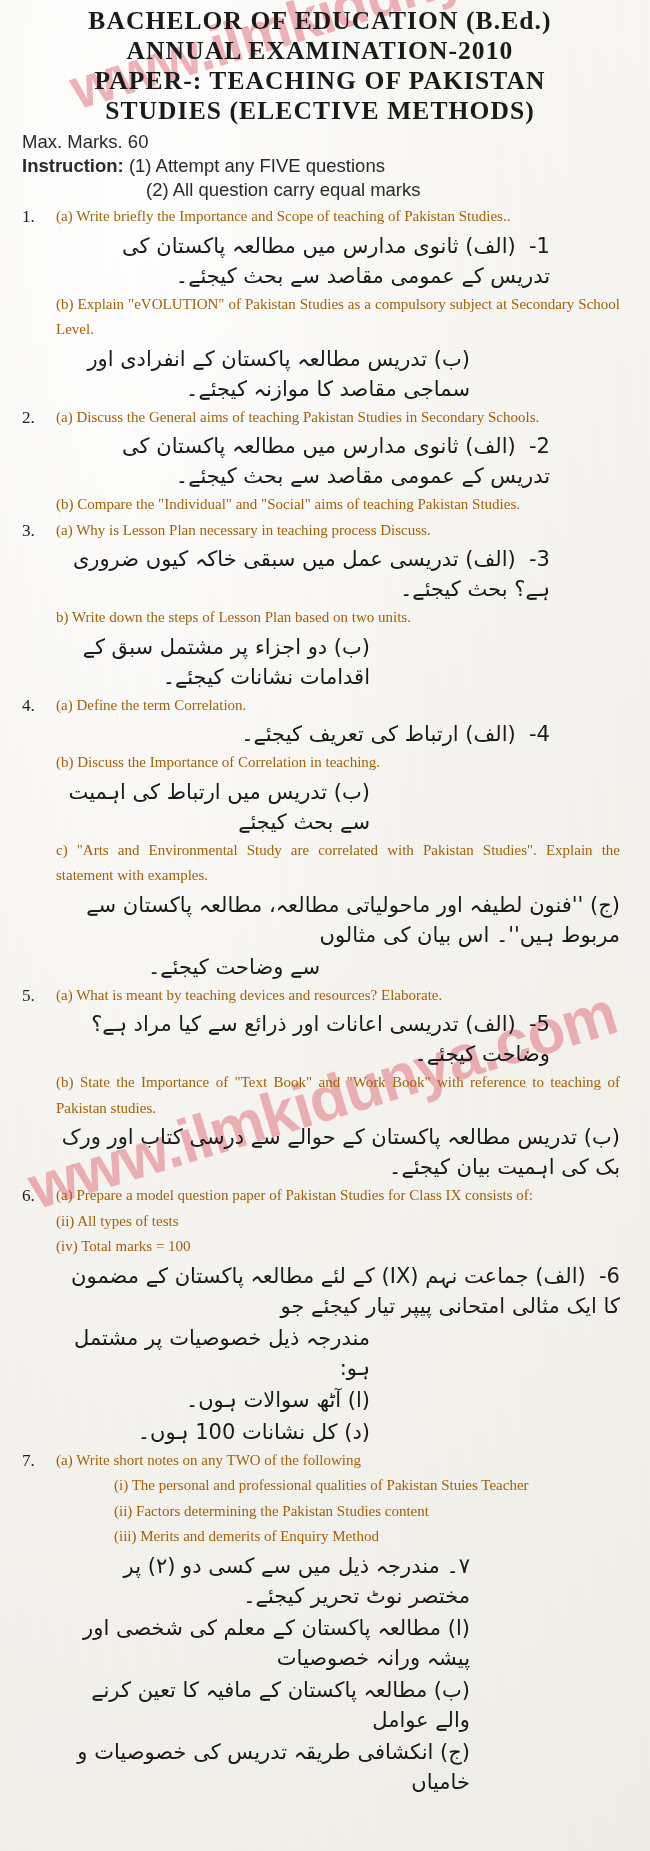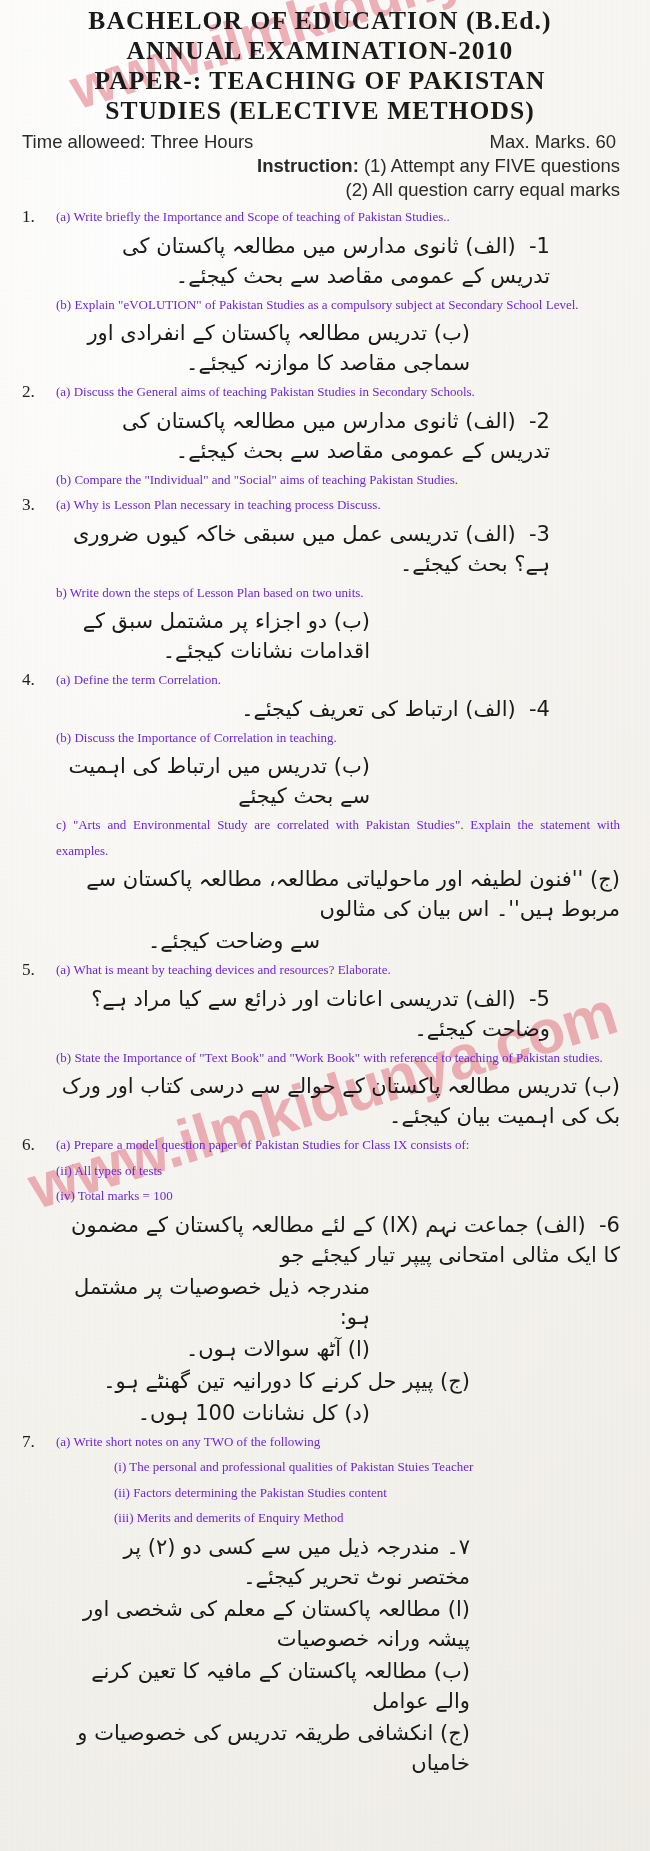--- a/index.html
+++ b/index.html
@@ -93,44 +93,44 @@
   }
 
   .instr-block {
     font-family: "Liberation Sans", "DejaVu Sans", sans-serif;
     font-size: 18.5px;
     line-height: 24px;
     color: #2a2a2a;
     padding: 0 0 2px 2px;
   }
   .instr-label { font-weight: 700; }
-  .instr-row { display: block; white-space: nowrap; text-align: right; }
+  .instr-row { display: block; white-space: nowrap; }
   .instr-row-2 { padding-left: 124px; }
 
   
   .q {
     display: flex;
     align-items: flex-start;
     font-size: 17.2px;
     line-height: 25.5px;
   }
   .q-num {
     width: 34px;
     flex: 0 0 34px;
     text-align: left;
     padding-left: 2px;
   }
   .q-body { flex: 1 1 auto; }
 
   .eng {
     font-family: "Liberation Serif", "DejaVu Serif", serif;
-    font-size: 13px;
+    font-size: 15px;
     line-height: 25.5px;
     text-align: justify;
-    color: #6d28d9;
+    color: #a16207;
   }
   .indent-b { padding-left: 58px; }
 
   
   .urdu {
     direction: rtl;
     text-align: right;
     font-family: "DejaVu Sans", sans-serif;
     font-size: 21px;
     line-height: 30px;
@@ -160,21 +160,20 @@
 <div class="content">
 
   <div class="title-block">
     <div class="title-line">BACHELOR OF EDUCATION (B.Ed.)</div>
     <div class="title-line">ANNUAL EXAMINATION-2010</div>
     <div class="title-line">PAPER-: TEACHING OF PAKISTAN</div>
     <div class="title-line">STUDIES (ELECTIVE METHODS)</div>
   </div>
 
   <div class="meta-row">
-    <span>Time alloweed: Three Hours</span>
     <span>Max. Marks. 60</span>
   </div>
 
   <div class="instr-block">
     <div class="instr-row">
       <span class="instr-label">Instruction:</span>
       <span>(1) Attempt any FIVE questions</span>
     </div>
     <div class="instr-row instr-row-2">
       <span>(2) All question carry equal marks</span>
@@ -231,21 +230,20 @@
       </div>
       <div class="q">
         <div class="q-num">6.</div>
         <div class="q-body">
           <div class="eng">(a) Prepare a model question paper of Pakistan Studies for Class IX consists of:</div>
           <div class="eng">(ii) All types of tests</div>
           <div class="eng">(iv) Total marks = 100</div>
           <div class="urdu wide"><span class="urdu-num">-6</span><span>&nbsp;&nbsp;(الف)   جماعت نہم (IX) کے لئے مطالعہ پاکستان کے مضمون کا ایک مثالی امتحانی پیپر تیار کیجئے جو</span></div>
           <div class="urdu narrower">مندرجہ ذیل خصوصیات پر مشتمل ہو:</div>
           <div class="urdu narrower">(ا) آٹھ سوالات ہوں۔</div>
-          <div class="urdu narrow">(ج) پیپر حل کرنے کا دورانیہ تین گھنٹے ہو۔</div>
           <div class="urdu narrower">(د) کل نشانات 100 ہوں۔</div>
         </div>
       </div>
       <div class="q">
         <div class="q-num">7.</div>
         <div class="q-body">
           <div class="eng">(a)   Write short notes on any TWO of the following</div>
           <div class="eng indent-b">(i) The personal and professional qualities of Pakistan Stuies Teacher</div>
           <div class="eng indent-b">(ii) Factors determining the Pakistan Studies content</div>
           <div class="eng indent-b">(iii) Merits and demerits of Enquiry Method</div>

